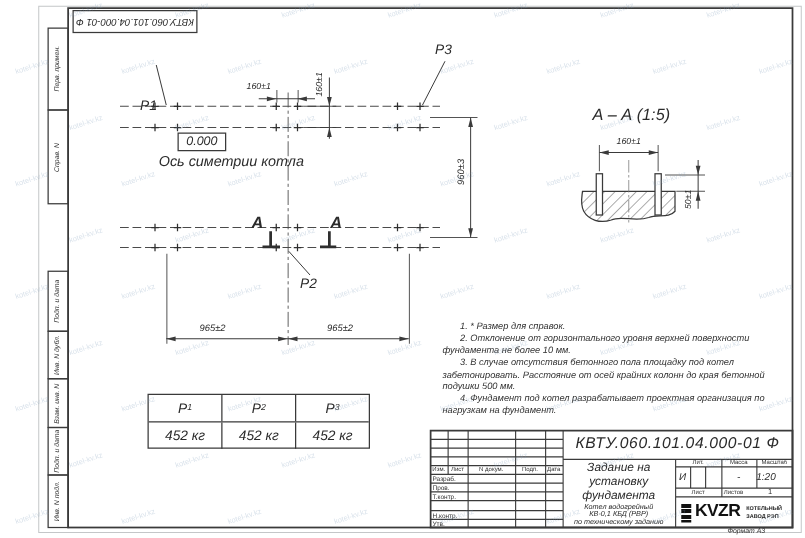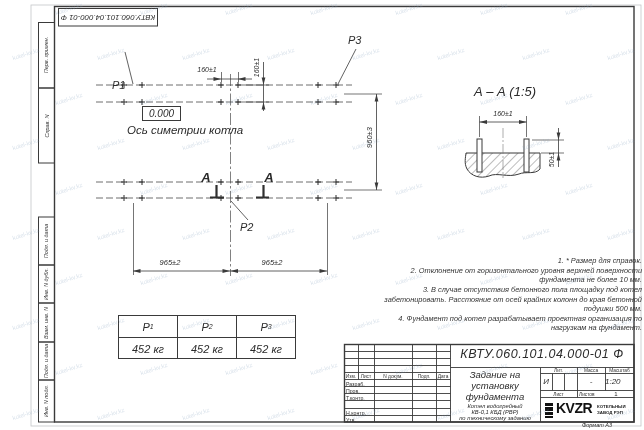--- a/index.html
+++ b/index.html
@@ -12,21 +12,21 @@
   .rot{transform:rotate(-90deg);transform-origin:center;}
   .box{position:absolute;border:1px solid #3a3a3a;box-sizing:border-box;}
   .ltable{position:absolute;left:118px;top:315px;width:178px;height:44px;border:1.2px solid #3a3a3a;box-sizing:border-box;}
   .ltable .row{display:flex;height:21px;}
   .ltable .row.hd{border-bottom:1px solid #3a3a3a;}
   .ltable .cell{flex:1;border-right:1px solid #3a3a3a;display:flex;align-items:center;justify-content:center;
                 font-style:italic;font-size:11px;}
   .ltable .cell:last-child{border-right:none;}
   .ltable sub{font-size:7px;}
   .notes{position:absolute;left:354px;top:256px;width:288px;font-size:7.4px;line-height:1.3;
-         font-style:italic;color:#333;text-align:right;}
+         font-style:italic;color:#333;}
   .notes p{margin:0;text-indent:14px;white-space:normal;}
   #watermark-layer{position:absolute;left:0;top:0;width:644px;height:430px;pointer-events:none;z-index:9;}
   #watermark-layer span{position:absolute;transform:rotate(-18deg);font-size:6px;
          color:rgba(125,155,185,0.30);white-space:nowrap;}
   svg{position:absolute;left:0;top:0;}
   .tbl-lbl{position:absolute;font-size:4.8px;color:#333;text-align:center;white-space:nowrap;}
   .role-lbl{position:absolute;font-size:5.2px;color:#333;white-space:nowrap;}
 </style>
 </head>
 <body>

